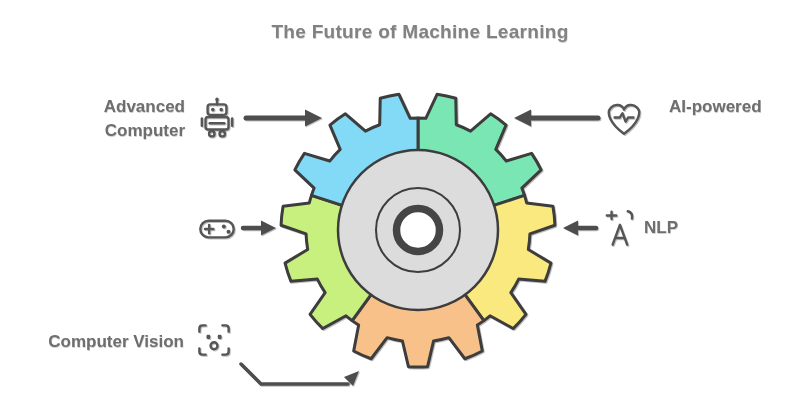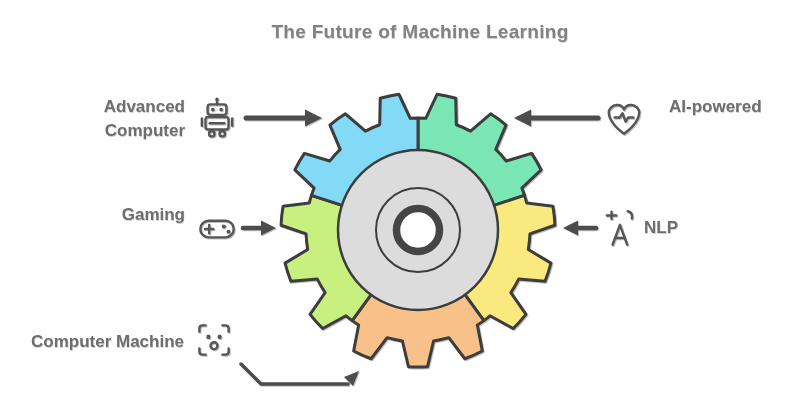--- a/index.html
+++ b/index.html
@@ -91,21 +91,20 @@
   <svg viewBox="0 0 44 44">
     <path class="icon-stroke" d="M22,37 C9,28 4.5,17 9.5,12 C13.5,8 20,9 22,14 C24,9 30.5,8 34.5,12 C39.5,17 35,28 22,37 Z"></path>
     <path class="icon-stroke" d="M13,21.5 h5 l2.5,-4 3,8 2.5,-4 h5" stroke-width="2"></path>
   </svg>
 </div>
 <div class="callout-label" style="left: 669px; top: 95px; color: rgb(110, 110, 110);">
   <div>AI-powered</div>
 </div>
 
 <div class="callout-label align-right" style="right: 615px; top: 203px; color: rgb(110, 110, 110);">
-  <div>Gaming</div>
 </div>
 <div class="icon-box" style="left:194px;top:205px;">
   <svg viewBox="0 0 44 44">
     <rect class="icon-stroke" x="6" y="15" width="32" height="16" rx="8"></rect>
     <line class="icon-stroke" x1="10.5" y1="23" x2="18.5" y2="23"></line>
     <line class="icon-stroke" x1="14.5" y1="19" x2="14.5" y2="27"></line>
     <circle class="icon-fill" cx="28.5" cy="20.5" r="1.9"></circle>
     <circle class="icon-fill" cx="33" cy="25.5" r="1.9"></circle>
   </svg>
 </div>
@@ -116,21 +115,21 @@
     <path class="icon-stroke" d="M27.5,6 q5,1 4,7" stroke-width="2"></path>
     <path class="icon-stroke" d="M13,38 L20,19 L27,38"></path>
     <line class="icon-stroke" x1="15.8" y1="31.5" x2="24.2" y2="31.5"></line>
   </svg>
 </div>
 <div class="callout-label" style="left: 644px; top: 216px; color: rgb(110, 110, 110);">
   <div>NLP</div>
 </div>
 
 <div class="callout-label align-right" style="right: 616px; top: 330px; color: rgb(110, 110, 110);">
-  <div>Computer Machine</div>
+  <div>Computer Vision</div>
 </div>
 <div class="icon-box" style="left:191px;top:317px;">
   <svg viewBox="0 0 44 44">
     <path class="icon-stroke" d="M8,14 v-3 q0,-3 3,-3 h3"></path>
     <path class="icon-stroke" d="M30,8 h3 q3,0 3,3 v3"></path>
     <path class="icon-stroke" d="M36,30 v3 q0,3 -3,3 h-3"></path>
     <path class="icon-stroke" d="M14,36 h-3 q-3,0 -3,-3 v-3"></path>
     <rect class="icon-fill" x="14.8" y="17" width="3.6" height="4" rx="1.2"></rect>
     <rect class="icon-fill" x="25.6" y="17" width="3.6" height="4" rx="1.2"></rect>
     <circle class="icon-stroke" cx="22" cy="27.5" r="3.3"></circle>

